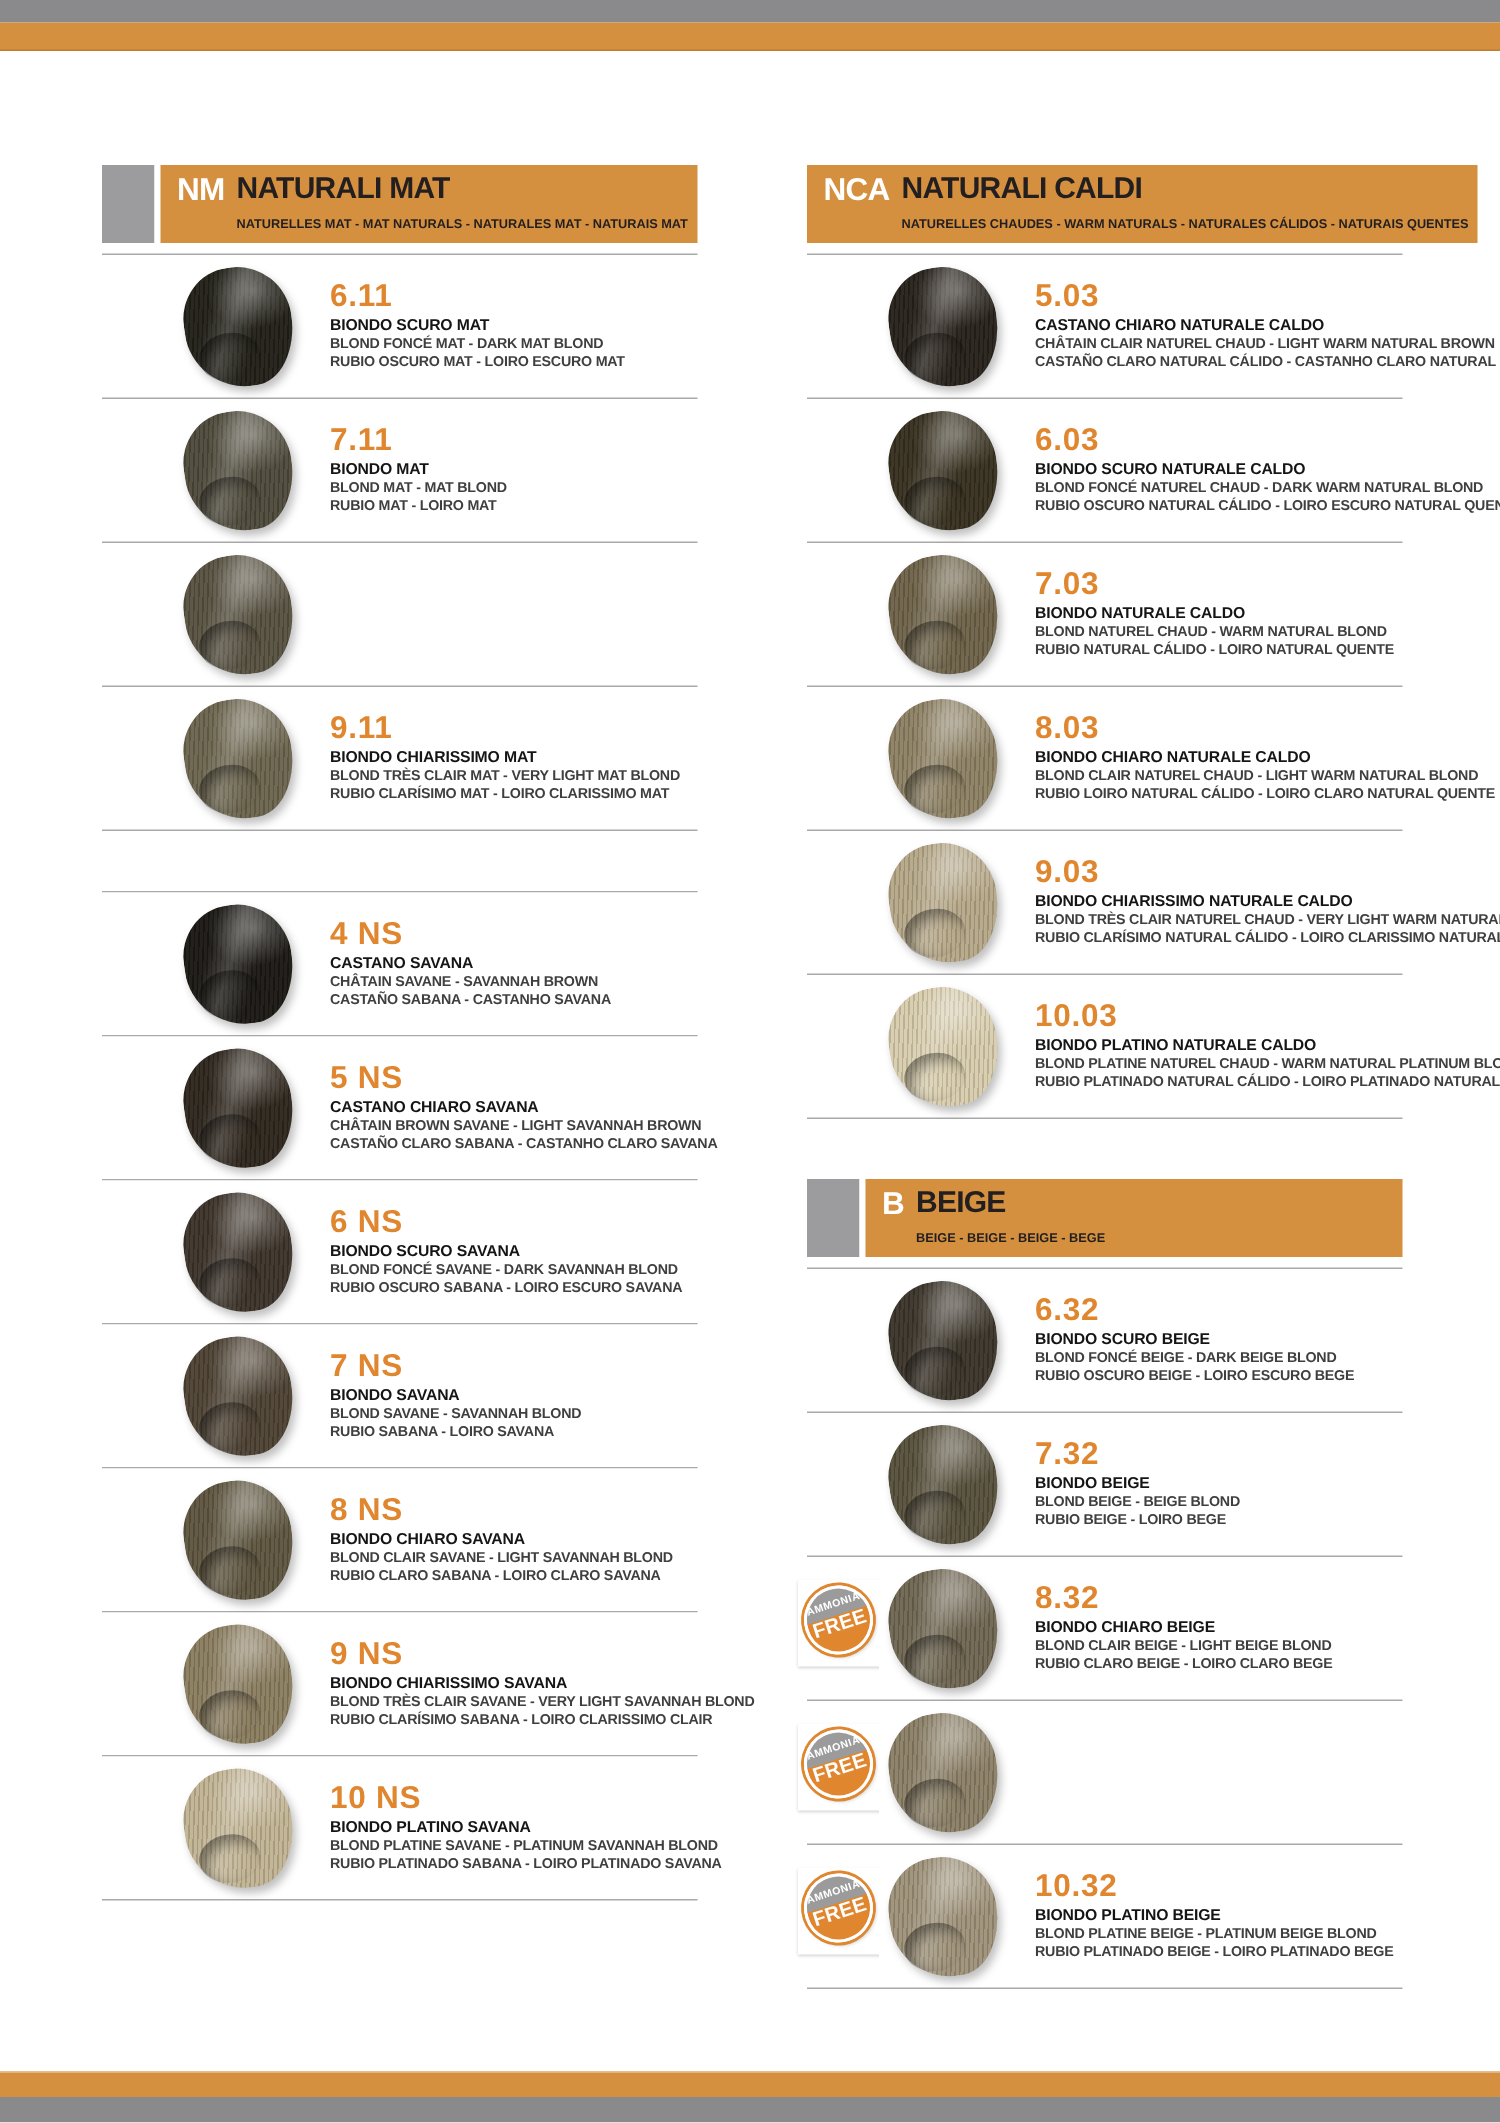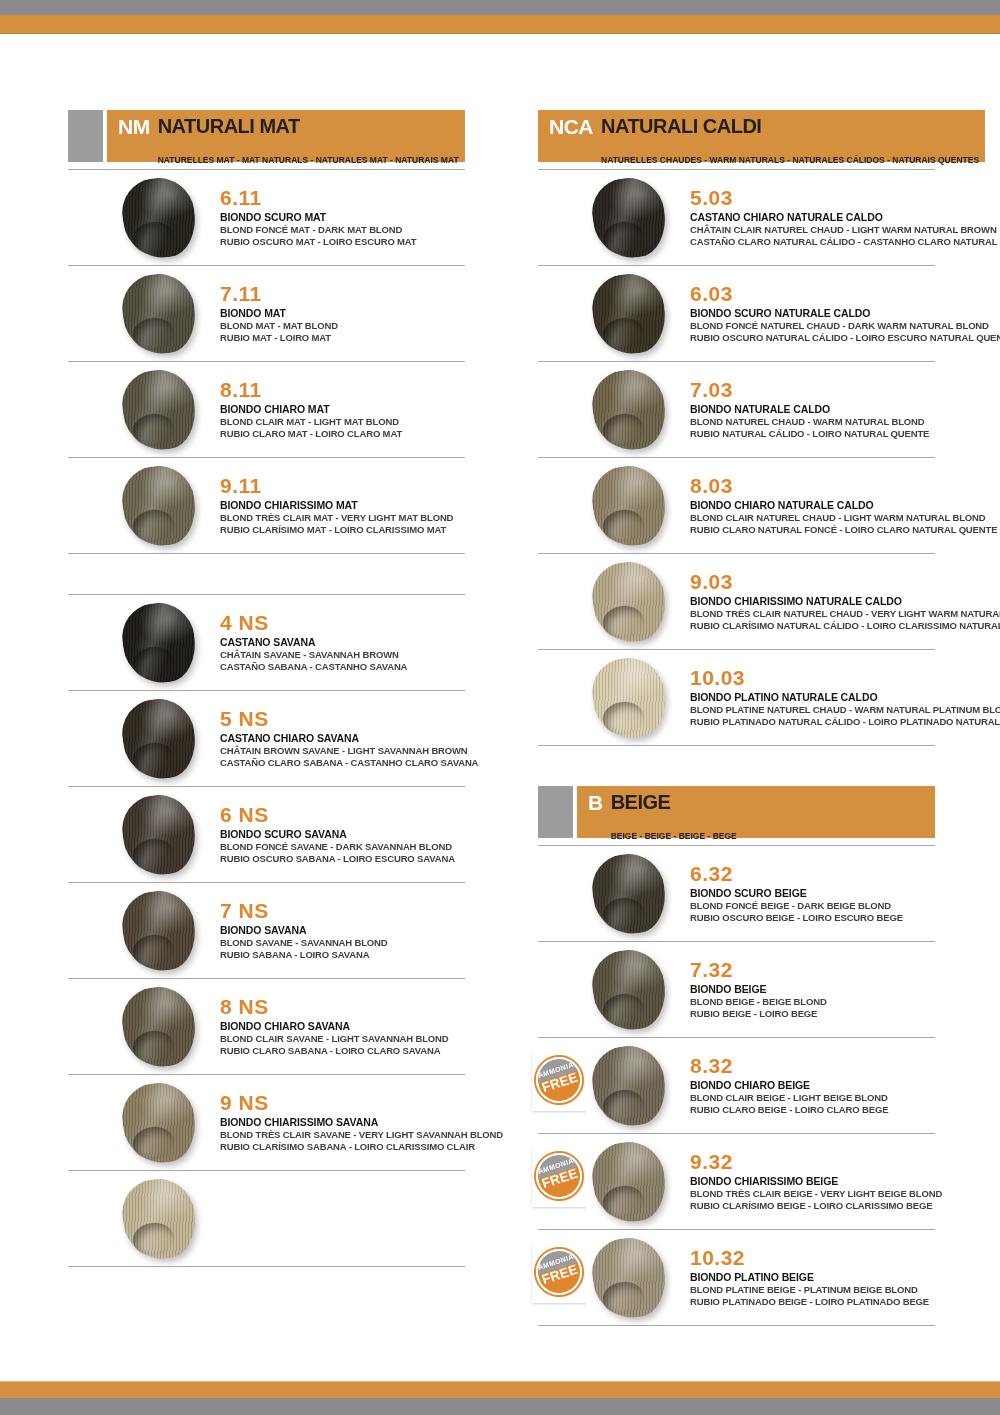--- a/index.html
+++ b/index.html
@@ -18,21 +18,21 @@
   .column-left{left:68px;}
   .column-right{left:538px;}
   .section.gap{margin-top:40px;}
   
   .sec-header{display:flex;height:52px;}
   .sec-tab{width:35px;background:var(--tab-gray,#9c9c9e);}
   .sec-sp{width:4px;background:#fff;}
   .sec-orange{flex:1;background:var(--accent,#d4903f);display:flex;gap:8px;padding:5px 6px 0 11px;box-sizing:border-box;}
   .sec-code{font-size:21px;font-weight:700;color:#fff;line-height:23px;letter-spacing:-0.5px;}
   .sec-title{font-size:20px;font-weight:700;color:var(--ink,#231f20);line-height:23px;letter-spacing:-0.5px;}
-  .sec-sub{font-size:8.5px;font-weight:700;color:var(--ink,#231f20);letter-spacing:0;margin-top:17px;white-space:nowrap;}
+  .sec-sub{font-size:8.5px;font-weight:700;color:var(--ink,#231f20);letter-spacing:0;margin-top:6px;white-space:nowrap;}
   
   .rows{margin-top:7px;border-top:1px solid var(--rule,#a9a9a9);}
   .row{position:relative;height:95px;border-bottom:1px solid var(--rule,#a9a9a9);background:#fff;}
   .swatch-wrap{position:absolute;left:48px;top:3px;width:86px;height:89px;background:#fff;z-index:2;display:flex;align-items:center;justify-content:center;}
   .swatch{
     width:72px;height:80px;position:relative;transform:rotate(-8deg);
     border-radius:48% 52% 42% 58% / 45% 48% 56% 52%;
     background-image:
       radial-gradient(60% 45% at 68% 22%, rgba(255,255,255,0.30), rgba(255,255,255,0) 70%),
       linear-gradient(115deg, rgba(0,0,0,0) 28%, rgba(255,255,255,0.18) 44%, rgba(0,0,0,0) 62%),
@@ -100,26 +100,20 @@
           <div class="shade-name">BIONDO MAT</div>
           <div class="shade-line">BLOND MAT - MAT BLOND</div>
           <div class="shade-line">RUBIO MAT - LOIRO MAT</div>
         </div>
       </div>
       <div class="row">
 
         <div class="swatch-wrap">
           <div class="swatch" style="background-color:#575141"></div>
         </div>
-        <div class="info">
-          <div class="shade-code">8.11</div>
-          <div class="shade-name">BIONDO CHIARO MAT</div>
-          <div class="shade-line">BLOND CLAIR MAT - LIGHT MAT BLOND</div>
-          <div class="shade-line">RUBIO CLARO MAT - LOIRO CLARO MAT</div>
-        </div>
       </div>
       <div class="row">
 
         <div class="swatch-wrap">
           <div class="swatch" style="background-color:#6b644d"></div>
         </div>
         <div class="info">
           <div class="shade-code">9.11</div>
           <div class="shade-name">BIONDO CHIARISSIMO MAT</div>
           <div class="shade-line">BLOND TRÈS CLAIR MAT - VERY LIGHT MAT BLOND</div>
@@ -199,20 +193,26 @@
           <div class="shade-code">9 NS</div>
           <div class="shade-name">BIONDO CHIARISSIMO SAVANA</div>
           <div class="shade-line">BLOND TRÈS CLAIR SAVANE - VERY LIGHT SAVANNAH BLOND</div>
           <div class="shade-line">RUBIO CLARÍSIMO SABANA - LOIRO CLARISSIMO CLAIR</div>
         </div>
       </div>
       <div class="row">
 
         <div class="swatch-wrap">
           <div class="swatch" style="background-color:#c2b494"></div>
+        </div>
+        <div class="info">
+          <div class="shade-code">10 NS</div>
+          <div class="shade-name">BIONDO PLATINO SAVANA</div>
+          <div class="shade-line">BLOND PLATINE SAVANE - PLATINUM SAVANNAH BLOND</div>
+          <div class="shade-line">RUBIO PLATINADO SABANA - LOIRO PLATINADO SAVANA</div>
         </div>
       </div>
       </div>
     </div>
   </div>
 <div class="column column-right">
     <div class="section">
       <div class="sec-header">
         <div class="sec-tab"></div>
         <div class="sec-sp"></div>
@@ -263,21 +263,21 @@
       </div>
       <div class="row">
 
         <div class="swatch-wrap">
           <div class="swatch" style="background-color:#8e8164"></div>
         </div>
         <div class="info">
           <div class="shade-code">8.03</div>
           <div class="shade-name">BIONDO CHIARO NATURALE CALDO</div>
           <div class="shade-line">BLOND CLAIR NATUREL CHAUD - LIGHT WARM NATURAL BLOND</div>
-          <div class="shade-line">RUBIO CLARO NATURAL FONCÉ - LOIRO CLARO NATURAL QUENTE</div>
+          <div class="shade-line">RUBIO LOIRO NATURAL CÁLIDO - LOIRO CLARO NATURAL QUENTE</div>
         </div>
       </div>
       <div class="row">
 
         <div class="swatch-wrap">
           <div class="swatch" style="background-color:#b6a888"></div>
         </div>
         <div class="info">
           <div class="shade-code">9.03</div>
           <div class="shade-name">BIONDO CHIARISSIMO NATURALE CALDO</div>
@@ -358,26 +358,20 @@
 
         <div class="badge">
           <div class="badge-circle">
             <span class="b-am">AMMONIA</span>
             <span class="b-fr">FREE</span>
           </div>
         </div>
         <div class="swatch-wrap">
           <div class="swatch" style="background-color:#8b7f66"></div>
         </div>
-        <div class="info">
-          <div class="shade-code">9.32</div>
-          <div class="shade-name">BIONDO CHIARISSIMO BEIGE</div>
-          <div class="shade-line">BLOND TRÈS CLAIR BEIGE - VERY LIGHT BEIGE BLOND</div>
-          <div class="shade-line">RUBIO CLARÍSIMO BEIGE - LOIRO CLARISSIMO BEGE</div>
-        </div>
       </div>
       <div class="row">
 
         <div class="badge">
           <div class="badge-circle">
             <span class="b-am">AMMONIA</span>
             <span class="b-fr">FREE</span>
           </div>
         </div>
         <div class="swatch-wrap">

